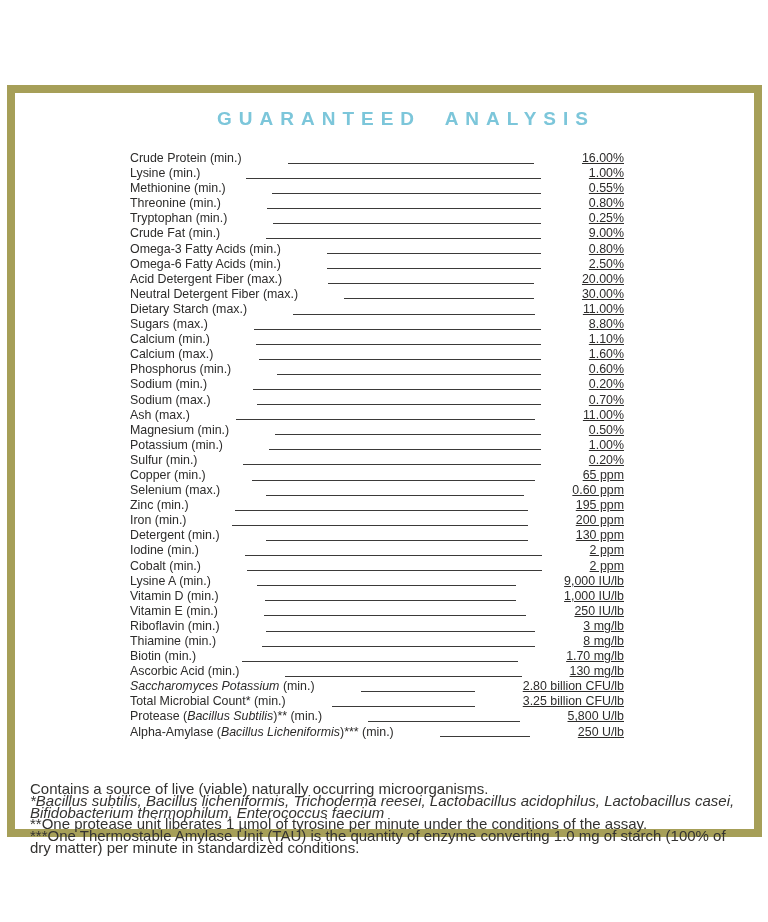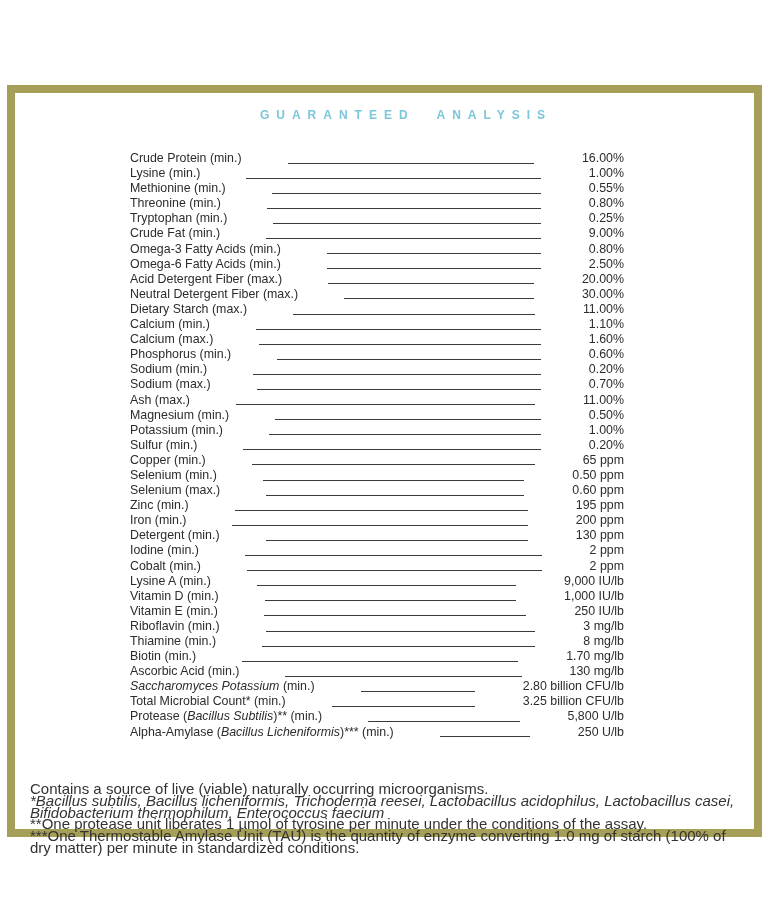--- a/index.html
+++ b/index.html
@@ -20,21 +20,21 @@
     position:absolute;
     left:7px;top:85px;
     width:755px;height:752px;
     border:8px solid var(--olive);
     background:#ffffff;
   }
   .title{
     position:absolute;
     left:0;right:0;top:108px;
     text-align:center;
-    font-size:12px;
+    font-size:19px;
     font-weight:700;
     letter-spacing:7px;
     word-spacing:12px;
     color:var(--accent);
     padding-left:44px;
   }
   .table{
     position:absolute;
     left:130px;top:151px;
     width:494px;
@@ -49,21 +49,21 @@
     gap:43px;
   }
   .row .label{flex:0 0 auto;}
   .row .leader{
     flex:1 1 auto;
     min-width:8px;
     border-bottom:1.3px solid #3b3a39;
     margin:0 5px 2.5px 3px;
     height:1px;
   }
-  .row .value{flex:0 0 auto;}
+  .row .value{flex:0 0 auto;text-decoration:underline;}
   .row i{font-style:italic;}
   .footnotes{
     position:absolute;
     left:30px;top:783px;
     width:716px;
     font-size:15px;
     line-height:11.8px;
     color:#343331;
   }
   .footnote i{font-style:italic;}
@@ -124,20 +124,25 @@
         <span class="label"><span>Neutral Detergent Fiber (max.)</span></span>
         <span class="leader"></span>
         <span class="value">30.00%</span>
       </div>
       <div class="row">
         <span class="label"><span>Dietary Starch (max.)</span></span>
         <span class="leader"></span>
         <span class="value">11.00%</span>
       </div>
       <div class="row">
+        <span class="label"><span>Sugars (max.)</span></span>
+        <span class="leader"></span>
+        <span class="value">8.80%</span>
+      </div>
+      <div class="row">
         <span class="label"><span>Calcium (min.)</span></span>
         <span class="leader"></span>
         <span class="value">1.10%</span>
       </div>
       <div class="row">
         <span class="label"><span>Calcium (max.)</span></span>
         <span class="leader"></span>
         <span class="value">1.60%</span>
       </div>
       <div class="row">
@@ -172,25 +177,20 @@
       </div>
       <div class="row">
         <span class="label"><span>Sulfur (min.)</span></span>
         <span class="leader"></span>
         <span class="value">0.20%</span>
       </div>
       <div class="row">
         <span class="label"><span>Copper (min.)</span></span>
         <span class="leader"></span>
         <span class="value">65 ppm</span>
-      </div>
-      <div class="row">
-        <span class="label"><span>Selenium (min.)</span></span>
-        <span class="leader"></span>
-        <span class="value">0.50 ppm</span>
       </div>
       <div class="row">
         <span class="label"><span>Selenium (max.)</span></span>
         <span class="leader"></span>
         <span class="value">0.60 ppm</span>
       </div>
       <div class="row">
         <span class="label"><span>Zinc (min.)</span></span>
         <span class="leader"></span>
         <span class="value">195 ppm</span>

